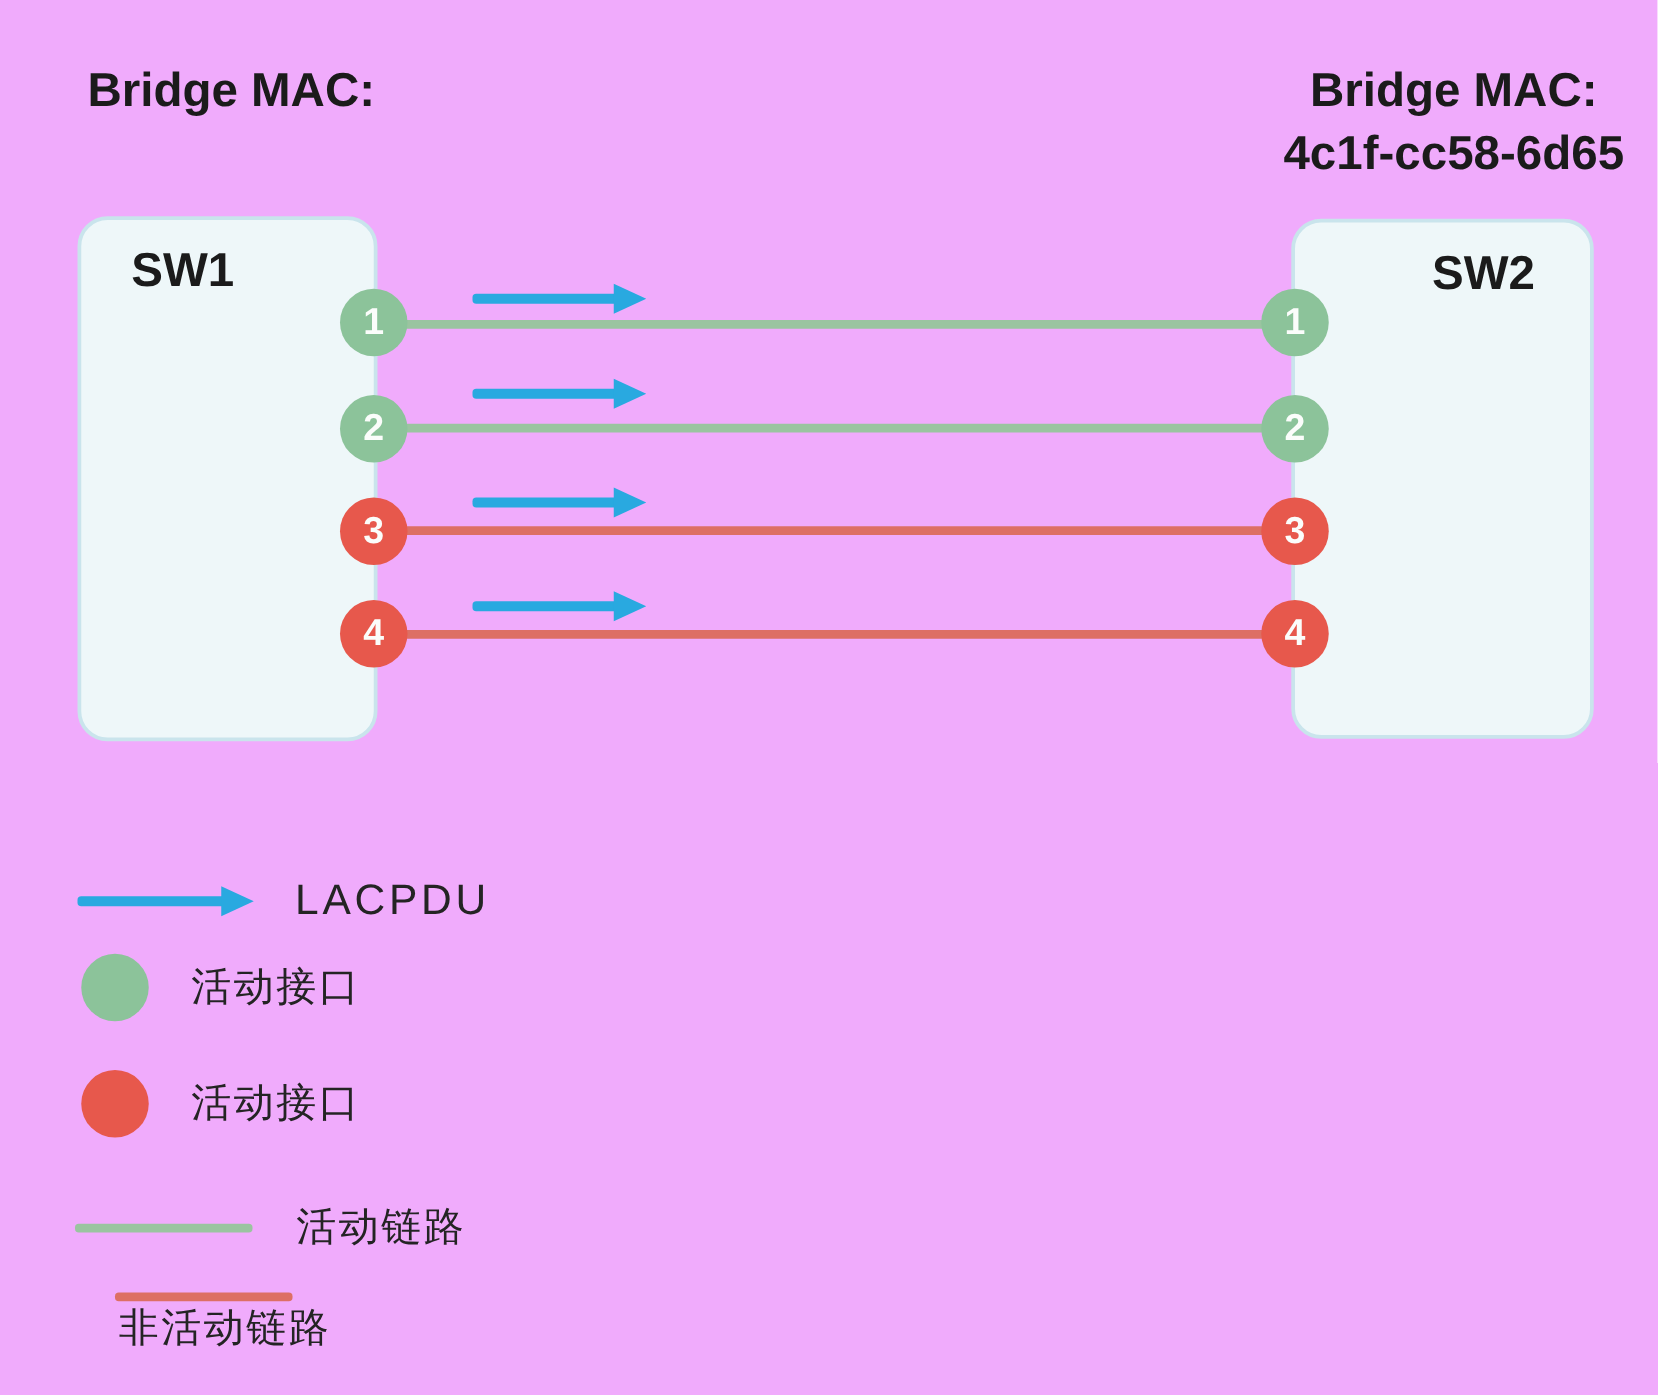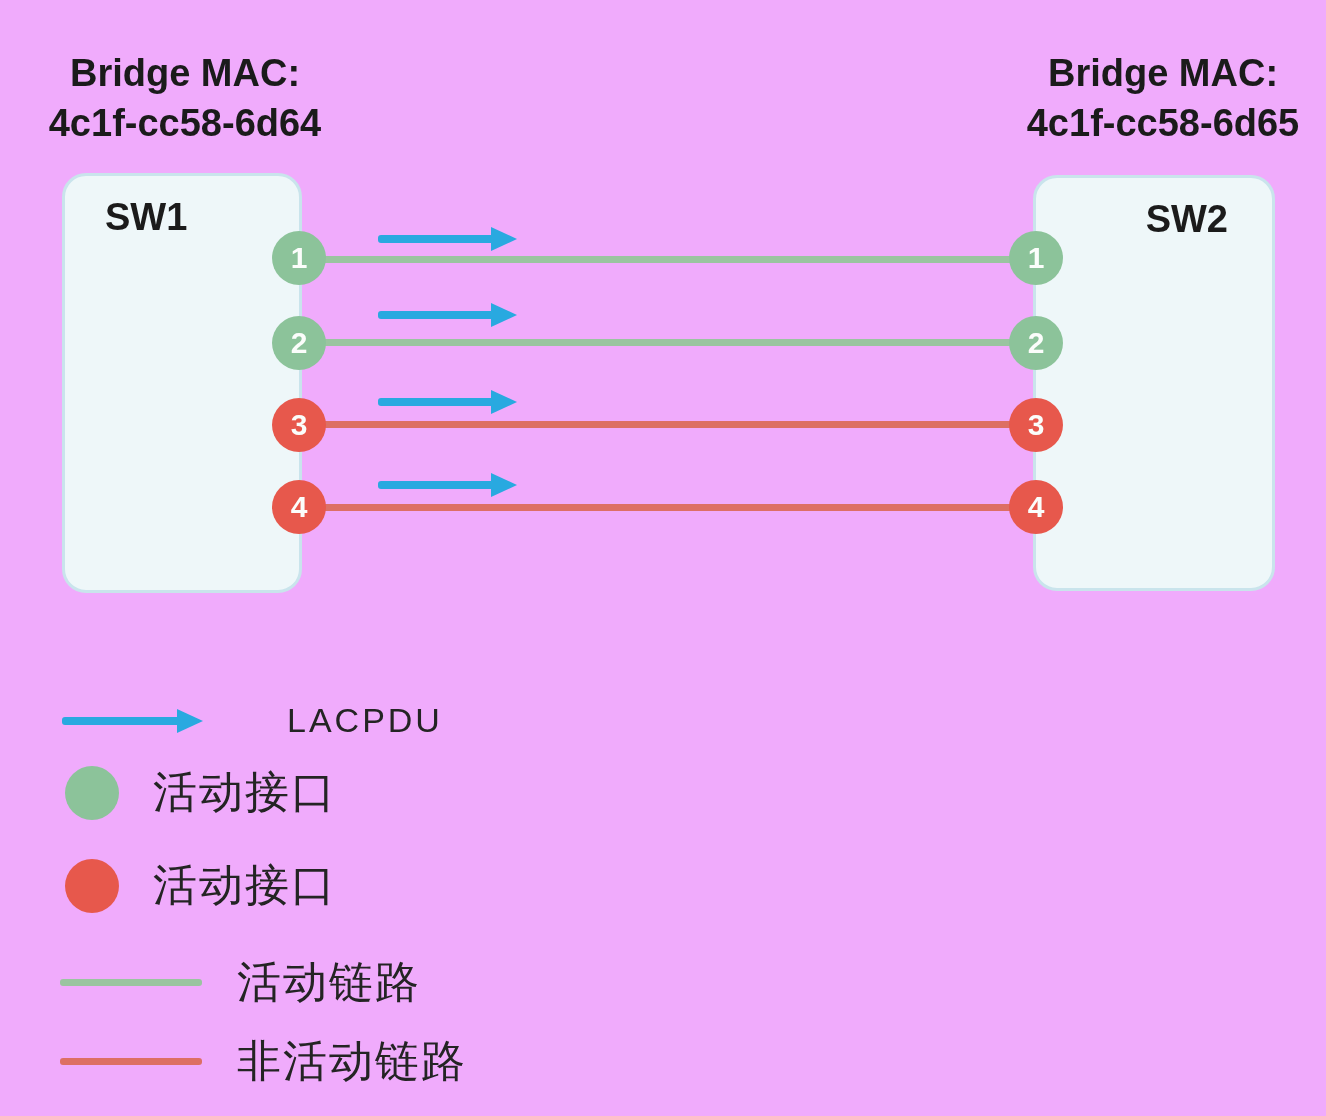--- a/index.html
+++ b/index.html
@@ -68,46 +68,45 @@
     border-top:12px solid transparent;border-bottom:12px solid transparent;
   }
   .diag-arrow{left:378px;width:139px;}
   .diag-arrow .shaft{width:118px;}
   .diag-arrow.a1{top:227px;}
   .diag-arrow.a2{top:303px;}
   .diag-arrow.a3{top:390px;}
   .diag-arrow.a4{top:473px;}
   
   .legend-row{position:absolute;display:flex;align-items:center;}
-  .lg-label{font-size:44px;color:#242424;letter-spacing:2px;white-space:nowrap;}
+  .lg-label{font-size:32px;color:#242424;letter-spacing:2px;white-space:nowrap;}
   .lg1{left:62px;top:701px;}
   .lg1 .arrow{position:relative;width:141px;}
   .lg1 .shaft{width:122px;}
-  .lg1 .lg-label{margin-left:84px;font-size:34px;letter-spacing:3px;}
+  .lg1 .lg-label{margin-left:33px;font-size:34px;letter-spacing:3px;}
   .lg-circle{width:54px;height:54px;border-radius:50%;}
   .lg2{left:65px;top:763px;}
   .lg3{left:65px;top:856px;}
   .lg2 .lg-label,.lg3 .lg-label{margin-left:34px;}
   .lg-line{width:142px;height:7px;border-radius:3px;}
   .lg4{left:60px;top:955px;height:54px;text-align:center;}
-  .lg5{left:60px;top:1034px;height:54px;}
+  .lg5{left:60px;top:1034px;height:54px;flex-direction:column;}
   .lg4 .lg-label,.lg5 .lg-label{margin-left:35px;}
   .fill-active{background:var(--active);}
   .fill-inactive{background:var(--inactive);}
   .fill-active-link{background:var(--active-link);}
   .fill-inactive-link{background:var(--inactive-link);}
 </style>
 </head>
 <body>
 
 <div class="canvas">
 
   <div class="mac-label mac-left">
     <div>Bridge MAC:</div>
-    <div>4c1f-cc58-6d64</div>
   </div>
   <div class="mac-label mac-right">
     <div>Bridge MAC:</div>
     <div>4c1f-cc58-6d65</div>
   </div>
 
   <div class="sw-box sw1">
     <div class="sw-name">SW1</div>
   </div>
   <div class="sw-box sw2">

